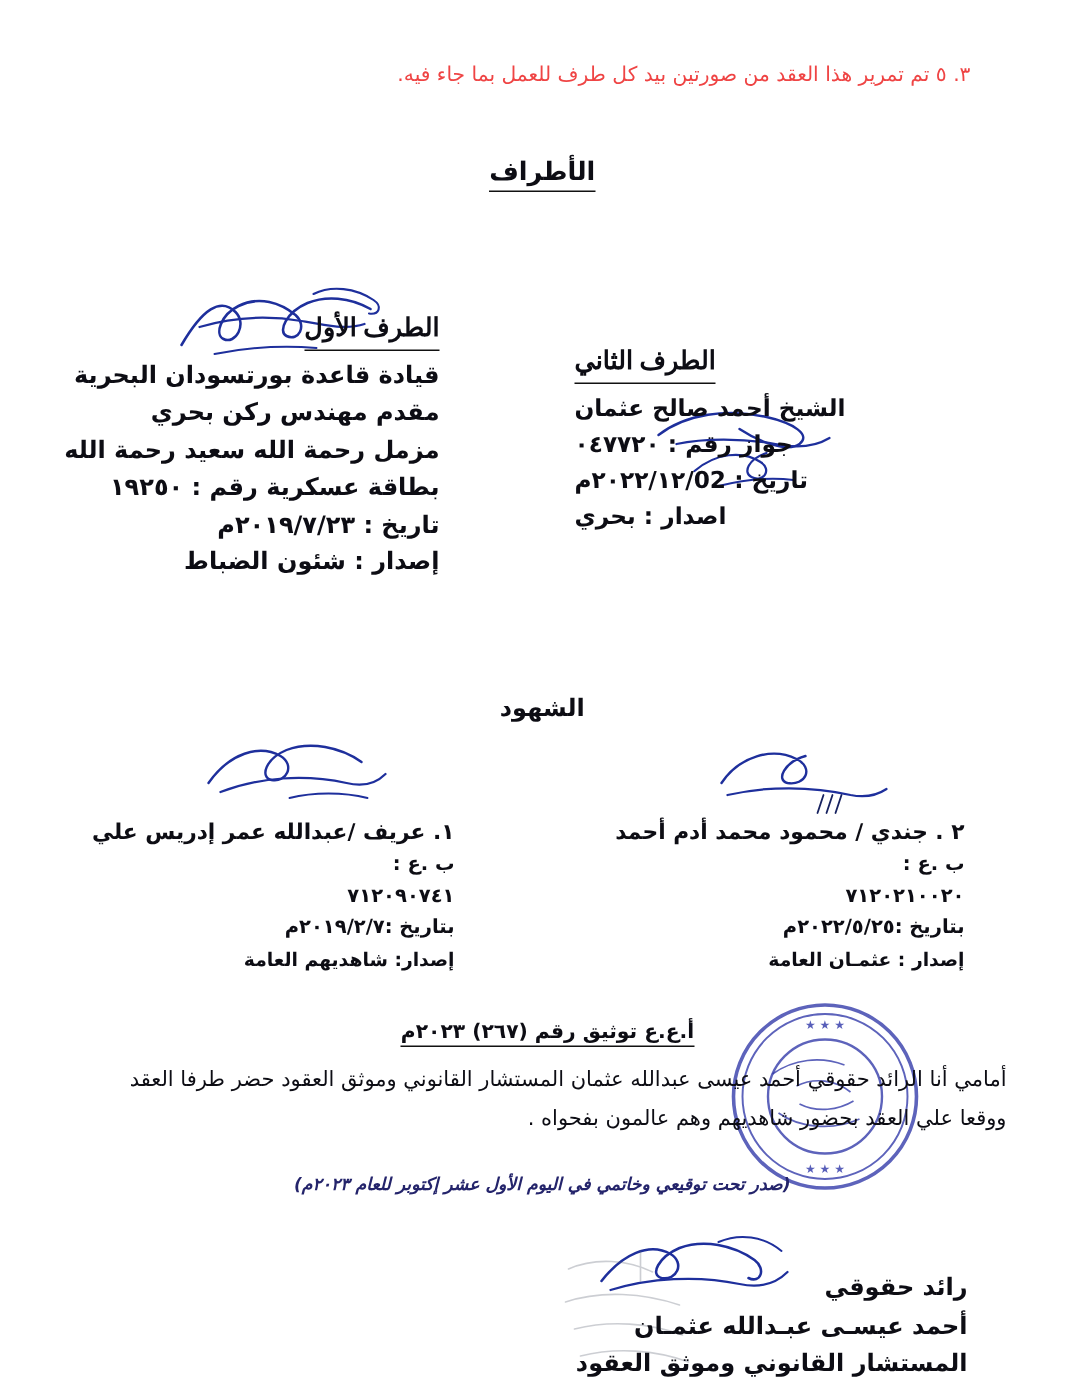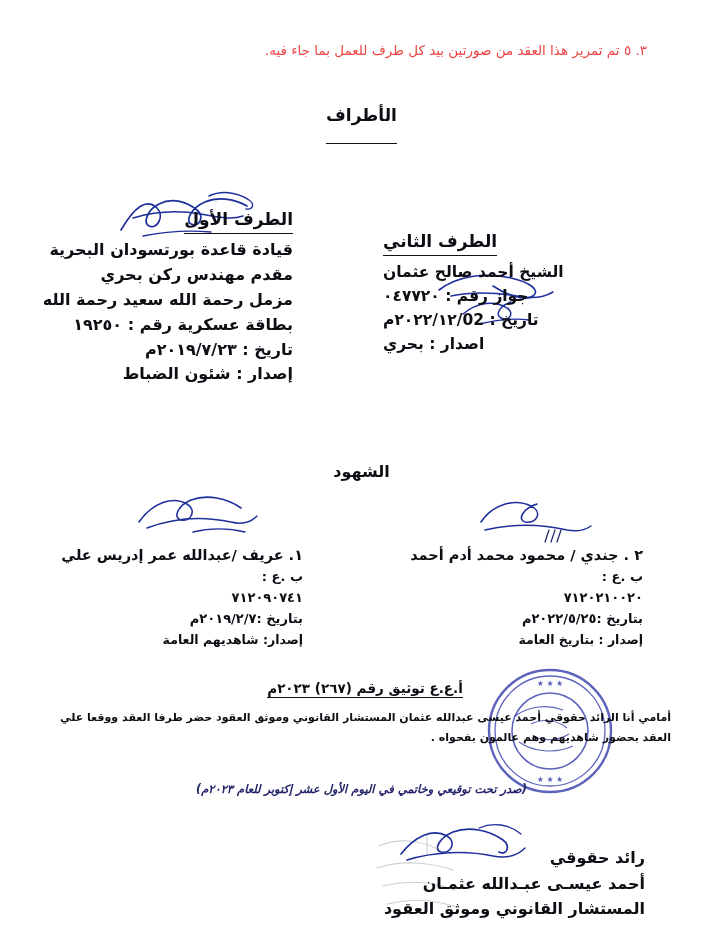--- a/index.html
+++ b/index.html
@@ -46,37 +46,38 @@
     top: 105px;
     right: 0;
     width: 723px;
     text-align: center;
     font-size: 17px;
     font-weight: bold;
     letter-spacing: 0.5px;
   }
   .parties-heading span {
     border-bottom: 1.6px solid #111;
-    padding-bottom: 18px;
+    padding-bottom: 2px;
   }
 
   
   .party {
     position: absolute;
     font-size: 16px;
     line-height: 1.55;
     font-weight: bold;
   }
   .party .title {
     font-size: 17px;
     font-weight: bold;
     border-bottom: 1.6px solid #111;
     display: inline-block;
     padding-bottom: 1px;
     margin-bottom: 4px;
+    font-family: Liberation Serif, serif;
   }
   .party .line { white-space: nowrap; }
 
   #party-first {
     top: 206px;
     right: 430px;
     width: 260px;
     text-align: right;
   }
   #party-second {
@@ -123,23 +124,23 @@
   }
   .notary-ref span {
     border-bottom: 1.4px solid #111;
     padding-bottom: 1px;
   }
   .notary-body {
     position: absolute;
     top: 708px;
     right: 52px;
     width: 620px;
-    font-size: 11px;
+    font-size: 14px;
     line-height: 1.85;
-    font-weight: bold;
+    font-weight: normal;
     text-align: right;
   }
   .notary-note {
     position: absolute;
     top: 782px;
     right: 0;
     width: 723px;
     text-align: center;
     font-size: 11.5px;
     font-style: italic;
@@ -277,21 +278,21 @@
     <div class="sub">٧١٢٠٩٠٧٤١</div>
     <div class="sub">بتاريخ :٢٠١٩/٢/٧م</div>
     <div class="issuer">إصدار: شاهديهم العامة</div>
   </div>
 
   <div class="witness ar" id="witness-2">
     <div>٢ . جندي / محمود محمد أدم أحمد</div>
     <div class="sub">ب .ع :</div>
     <div class="sub">٧١٢٠٢١٠٠٢٠</div>
     <div class="sub">بتاريخ :٢٠٢٢/٥/٢٥م</div>
-    <div class="issuer">إصدار : بتاريخ العامة</div>
+    <div class="issuer">إصدار : عثمـان العامة</div>
   </div>
 
   <div class="notary-ref ar">
     <span>أ.ع.ع توثيق رقم (٢٦٧) ٢٠٢٣م</span>
   </div>
 
   <div class="stamp">
     <svg width="130" height="130" viewBox="0 0 130 130">
       <circle class="stamp-ring" cx="65" cy="65" r="61" stroke-width="2.4"></circle>
       <circle class="stamp-ring" cx="65" cy="65" r="55" stroke-width="1.3"></circle>

